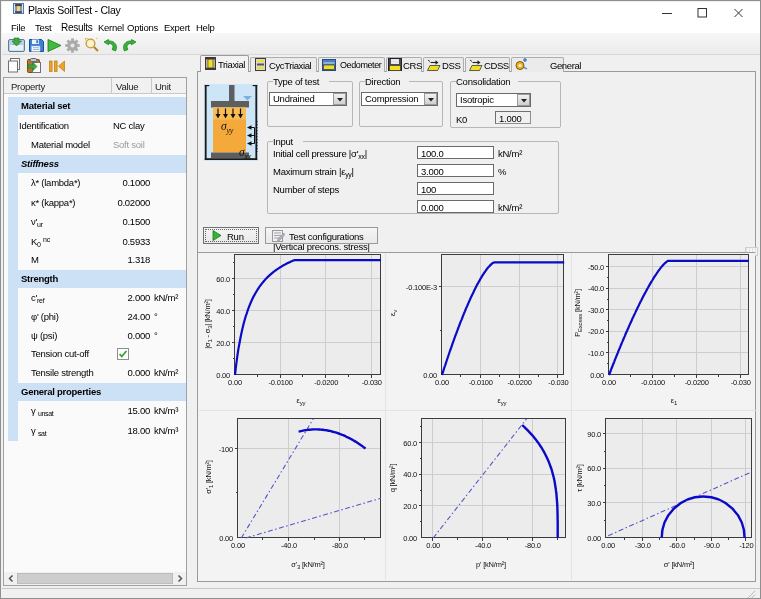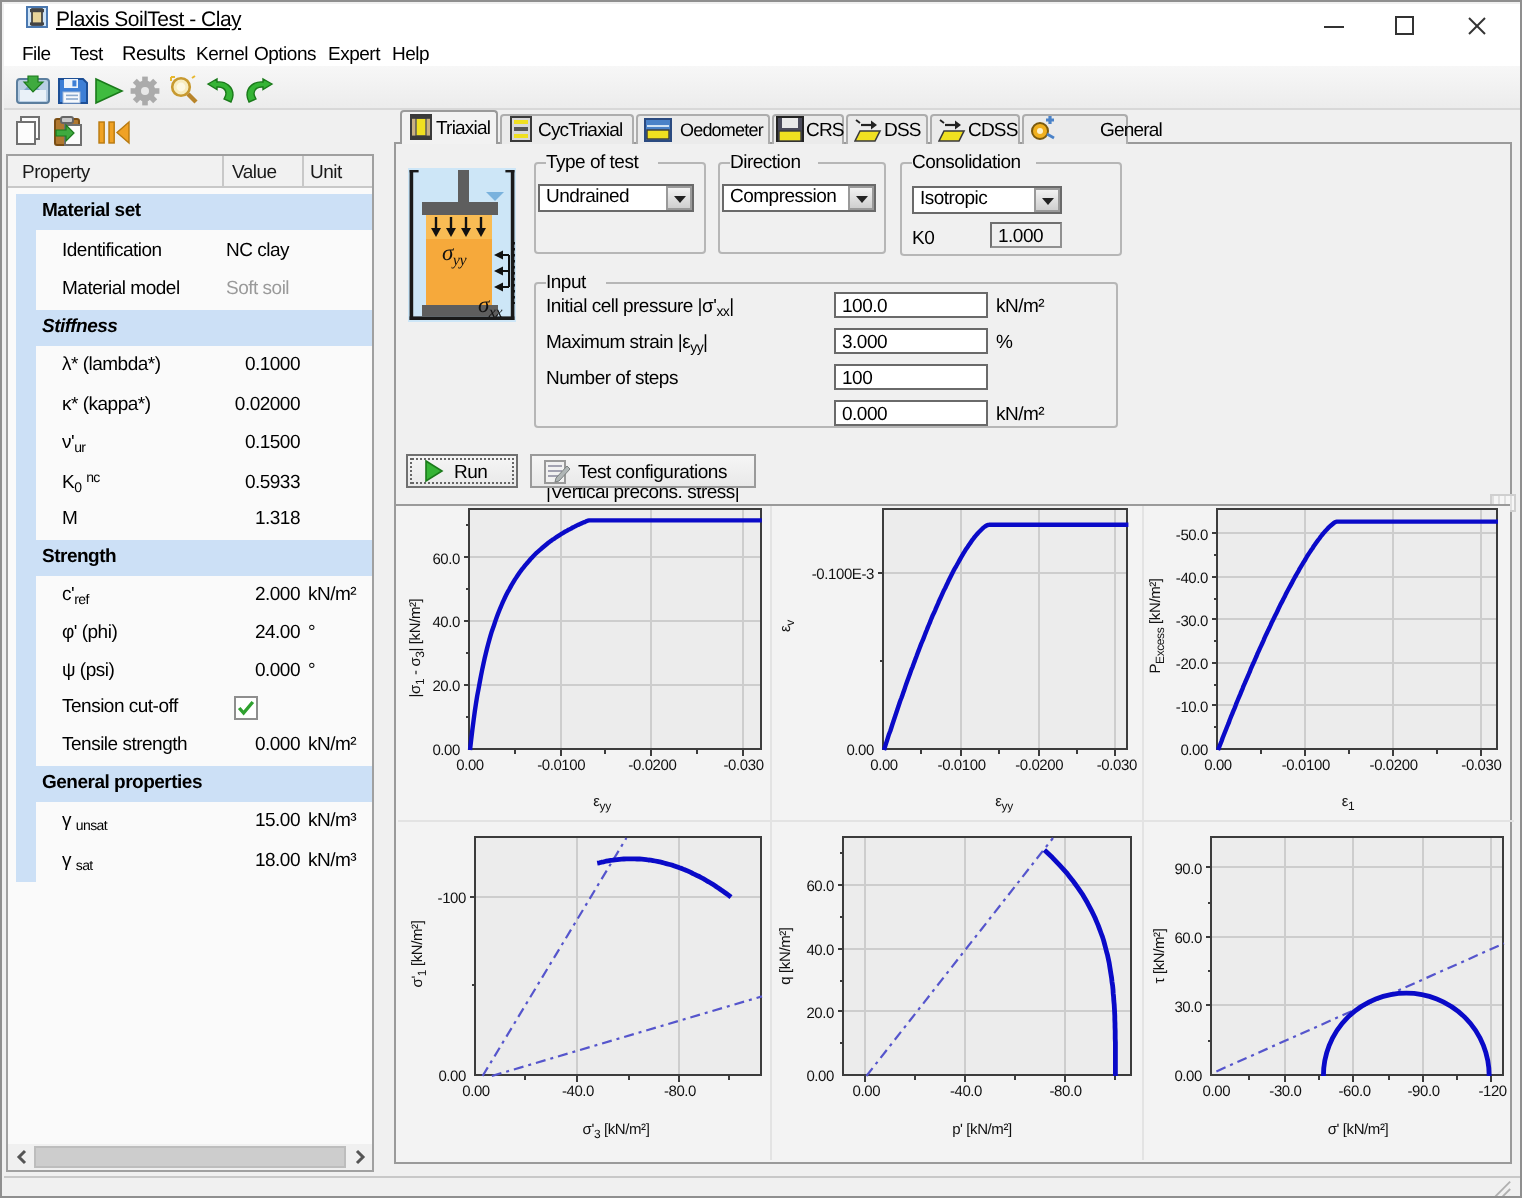--- a/index.html
+++ b/index.html
@@ -9,21 +9,21 @@
 sup{font-size:7px;vertical-align:3px;line-height:0;letter-spacing:-0.3px;}
 </style></head>
 <body>
 <div class="abs" style="left:1px;top:1px;width:759px;height:17px;background:#ffffff;"></div>
 <svg class="abs" style="left:12px;top:2px" width="11" height="11" viewBox="0 0 11 11">
 <rect x="0.5" y="0.5" width="10" height="10" fill="#cfe4f7" stroke="#4a78b0"></rect>
 <rect x="3" y="1.5" width="5" height="8" fill="#e8d49a" stroke="#333" stroke-width="0.8"></rect>
 <rect x="2" y="1.5" width="7" height="1.6" fill="#444"></rect>
 <rect x="2" y="8.2" width="7" height="1.4" fill="#444"></rect>
 </svg>
-<div class="abs" style="left:27px;top:3px;white-space:nowrap;font-size:10.5px;color:#000;text-decoration:underline;">Plaxis SoilTest - Clay</div>
+<div class="abs" style="left:27px;top:3px;white-space:nowrap;font-size:10.5px;color:#000;">Plaxis SoilTest - Clay</div>
 <svg class="abs" style="left:655px;top:4px" width="100" height="16" viewBox="0 0 100 16">
 <line x1="6" y1="8.5" x2="16" y2="8.5" stroke="#333" stroke-width="1"></line>
 <rect x="42" y="3.5" width="8.5" height="8.5" fill="none" stroke="#333" stroke-width="1"></rect>
 <line x1="78.5" y1="4" x2="86.5" y2="12" stroke="#333" stroke-width="1"></line>
 <line x1="86.5" y1="4" x2="78.5" y2="12" stroke="#333" stroke-width="1"></line>
 </svg>
 <div class="abs" style="left:1px;top:18px;width:759px;height:14px;background:#ffffff;"></div>
 <div class="abs" style="left:10px;top:21px;white-space:nowrap;font-size:9.5px;color:#000;">File</div>
 <div class="abs" style="left:34px;top:21px;white-space:nowrap;font-size:9.5px;color:#000;">Test</div>
 <div class="abs" style="left:60px;top:21px;white-space:nowrap;font-size:10px;color:#000;">Results</div>
@@ -87,21 +87,21 @@
 <div class="abs" style="left:2px;top:76px;width:184px;height:509px;background:#fafafa;border:1px solid #a0a0a0;"></div>
 <div class="abs" style="left:3px;top:77px;width:182px;height:16px;background:#f1f1f1;border-bottom:1px solid #c8c8c8;"></div>
 <div class="abs" style="left:110px;top:77px;width:1px;height:16px;background:#c8c8c8;"></div>
 <div class="abs" style="left:150px;top:77px;width:1px;height:16px;background:#c8c8c8;"></div>
 <div class="abs" style="left:10px;top:80px;white-space:nowrap;font-size:9.5px;color:#1a1a1a;">Property</div>
 <div class="abs" style="left:115px;top:80px;white-space:nowrap;font-size:9.5px;color:#1a1a1a;">Value</div>
 <div class="abs" style="left:154px;top:80px;white-space:nowrap;font-size:9.5px;color:#1a1a1a;">Unit</div>
 <div class="abs" style="left:7px;top:96px;width:10px;height:343.5px;background:#cce0f6;"></div>
 <div class="abs" style="left:7px;top:96px;width:178px;height:18px;background:#cce0f6;"></div>
 <div class="abs" style="left:20px;top:99px;white-space:nowrap;font-size:9.5px;font-weight:bold;color:#000;">Material set</div>
-<div class="abs" style="left:30px;top:118.5px;white-space:nowrap;font-size:9.5px;color:#000;">Identification</div>
+<div class="abs" style="left:18px;top:118.5px;white-space:nowrap;font-size:9.5px;color:#000;">Identification</div>
 <div class="abs" style="left:112px;top:118.5px;white-space:nowrap;font-size:9.5px;color:#000;">NC clay</div>
 <div class="abs" style="left:30px;top:138px;white-space:nowrap;font-size:9.5px;color:#000;">Material model</div>
 <div class="abs" style="left:112px;top:138px;white-space:nowrap;font-size:9.5px;color:#9a9a9a;">Soft soil</div>
 <div class="abs" style="left:7px;top:153.5px;width:178px;height:18px;background:#cce0f6;"></div>
 <div class="abs" style="left:20px;top:156.5px;white-space:nowrap;font-size:9.5px;font-weight:bold;color:#000;font-style:italic;">Stiffness</div>
 <div class="abs" style="left:30px;top:176px;white-space:nowrap;font-size:9.5px;color:#000;">λ* (lambda*)</div>
 <div class="abs" style="left:100px;top:176px;width:49px;text-align:right;font-size:9.5px;color:#000;">0.1000</div>
 <div class="abs" style="left:30px;top:195.5px;white-space:nowrap;font-size:9.5px;color:#000;">κ* (kappa*)</div>
 <div class="abs" style="left:100px;top:195.5px;width:49px;text-align:right;font-size:9.5px;color:#000;">0.02000</div>
 <div class="abs" style="left:30px;top:215px;white-space:nowrap;font-size:9.5px;color:#000;">ν'<sub>ur</sub></div>

